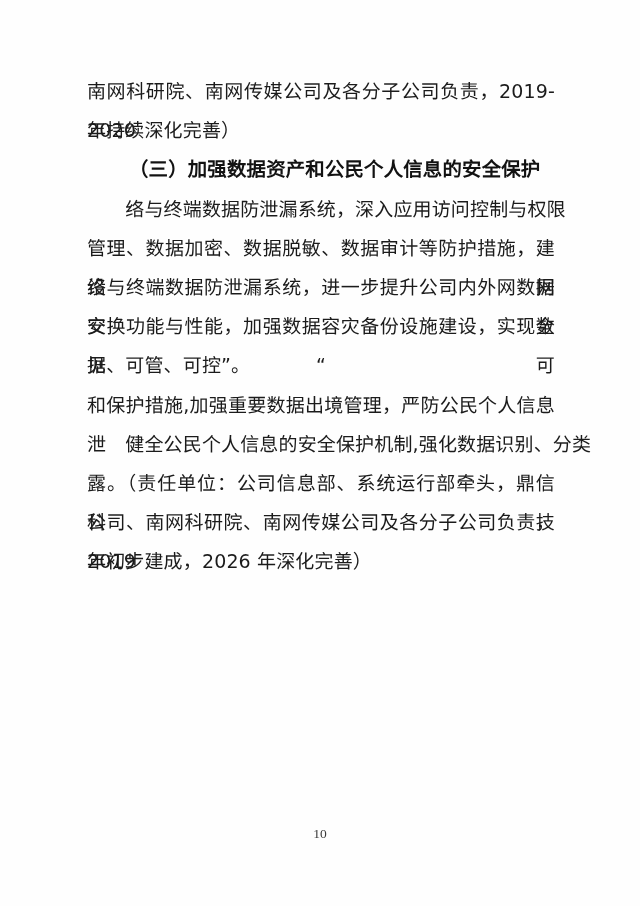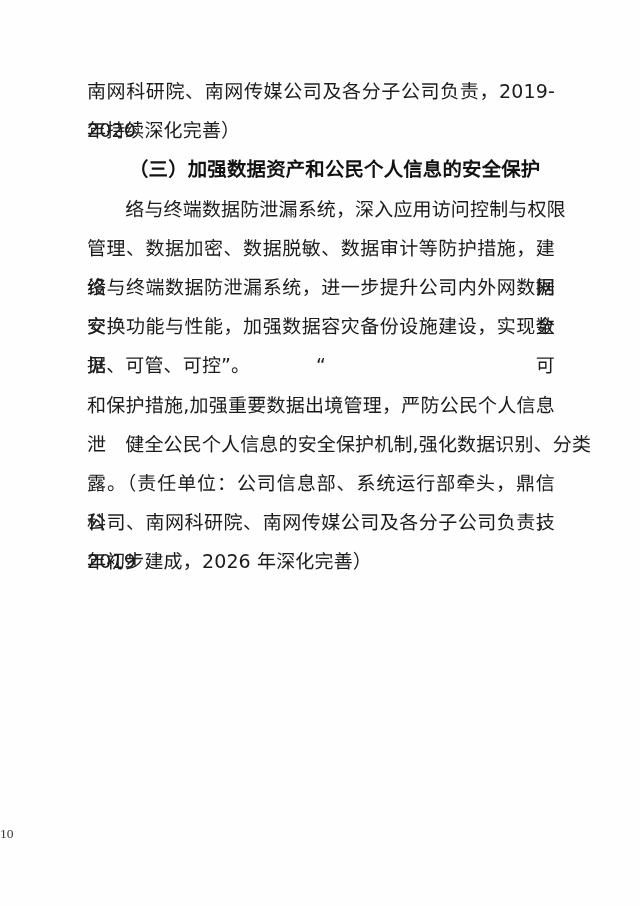--- a/index.html
+++ b/index.html
@@ -61,21 +61,21 @@
     color: #121212;
     letter-spacing: 0.2px;
     padding-left: 42px;
   }
 
   .page-number {
     position: absolute;
     left: 0;
     top: 826px;
     width: 640px;
-    text-align: left;
+    text-align: center;
     font-size: 13.5px;
     color: #3a3a3a;
     font-family: "Liberation Serif", "DejaVu Serif", serif;
   }
 </style>
 </head>
 <body>
 
 <div class="page">
 

